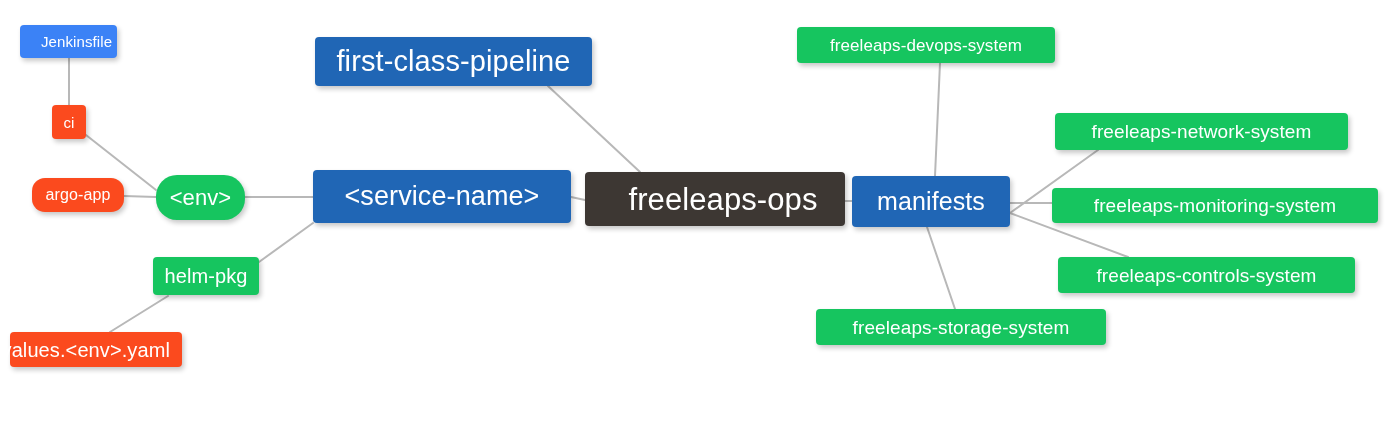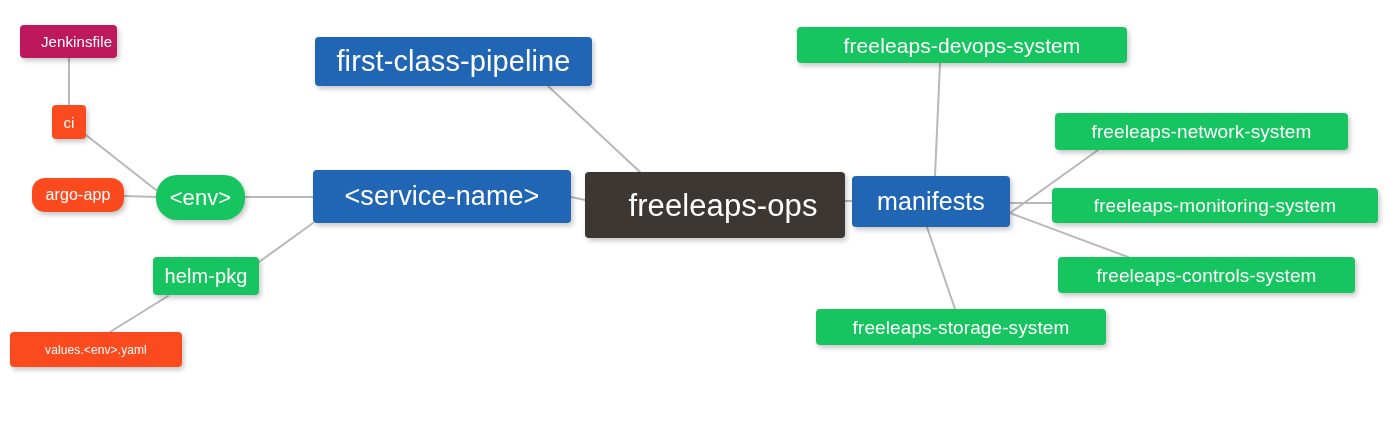--- a/index.html
+++ b/index.html
@@ -39,21 +39,21 @@
     line-height: 1;
     box-shadow: 2px 3px 5px rgba(0,0,0,0.22);
     padding: 0 12px;
     letter-spacing: 0.1px;
   }
   .node-label {
     display: block;
     white-space: nowrap;
   }
   
-  .c-orange { background: #be185d; padding-left: 28px; }
+  .c-orange { background: #3b82f6; padding-left: 28px; }
   .c-red    { background: #fb4a1e; }
   .c-green  { background: #16c55f; }
   .c-blue   { background: #2066b5; }
   .c-dark   { background: #3d3733; }
 </style>
 </head>
 <body>
 
 <div id="canvas">
   <svg id="edges" viewBox="0 0 1390 421" width="1390" height="421" xmlns="http://www.w3.org/2000/svg">
@@ -78,39 +78,39 @@
       </div>
       <div class="node c-red" style="left: 52px; top: 105px; width: 34px; height: 34px; font-size: 15px;">
         <span class="node-label">ci</span>
       </div>
       <div class="node c-red" style="left: 32px; top: 178px; width: 92px; height: 34px; font-size: 16px; border-radius: 13px;">
         <span class="node-label">argo-app</span>
       </div>
       <div class="node c-green" style="left: 156px; top: 175px; width: 89px; height: 45px; font-size: 22px; border-radius: 21px;">
         <span class="node-label">&lt;env&gt;</span>
       </div>
-      <div class="node c-red" style="left: 10px; top: 332px; width: 172px; height: 35px; font-size: 12px;">
+      <div class="node c-red" style="left: 10px; top: 332px; width: 172px; height: 35px; font-size: 20px; justify-content: flex-end;">
         <span class="node-label">values.&lt;env&gt;.yaml</span>
       </div>
       <div class="node c-green" style="left: 153px; top: 257px; width: 106px; height: 38px; font-size: 20px;">
         <span class="node-label">helm-pkg</span>
       </div>
       <div class="node c-blue" style="left: 315px; top: 37px; width: 277px; height: 49px; font-size: 29px;">
         <span class="node-label">first-class-pipeline</span>
       </div>
       <div class="node c-blue" style="left: 313px; top: 170px; width: 258px; height: 53px; font-size: 27px;">
         <span class="node-label">&lt;service-name&gt;</span>
       </div>
-      <div class="node c-dark" style="left: 585px; top: 172px; width: 260px; height: 66px; font-size: 31px; padding-left: 28px;">
+      <div class="node c-dark" style="left: 585px; top: 172px; width: 260px; height: 54px; font-size: 31px; padding-left: 28px;">
         <span class="node-label">freeleaps-ops</span>
       </div>
       <div class="node c-blue" style="left: 852px; top: 176px; width: 158px; height: 51px; font-size: 25px;">
         <span class="node-label">manifests</span>
       </div>
-      <div class="node c-green" style="left: 797px; top: 27px; width: 330px; height: 36px; font-size: 21px;">
+      <div class="node c-green" style="left: 797px; top: 27px; width: 258px; height: 36px; font-size: 17px;">
         <span class="node-label">freeleaps-devops-system</span>
       </div>
       <div class="node c-green" style="left: 1055px; top: 113px; width: 293px; height: 37px; font-size: 19px;">
         <span class="node-label">freeleaps-network-system</span>
       </div>
       <div class="node c-green" style="left: 1052px; top: 188px; width: 326px; height: 35px; font-size: 19px;">
         <span class="node-label">freeleaps-monitoring-system</span>
       </div>
       <div class="node c-green" style="left: 1058px; top: 257px; width: 297px; height: 36px; font-size: 19px;">
         <span class="node-label">freeleaps-controls-system</span>

